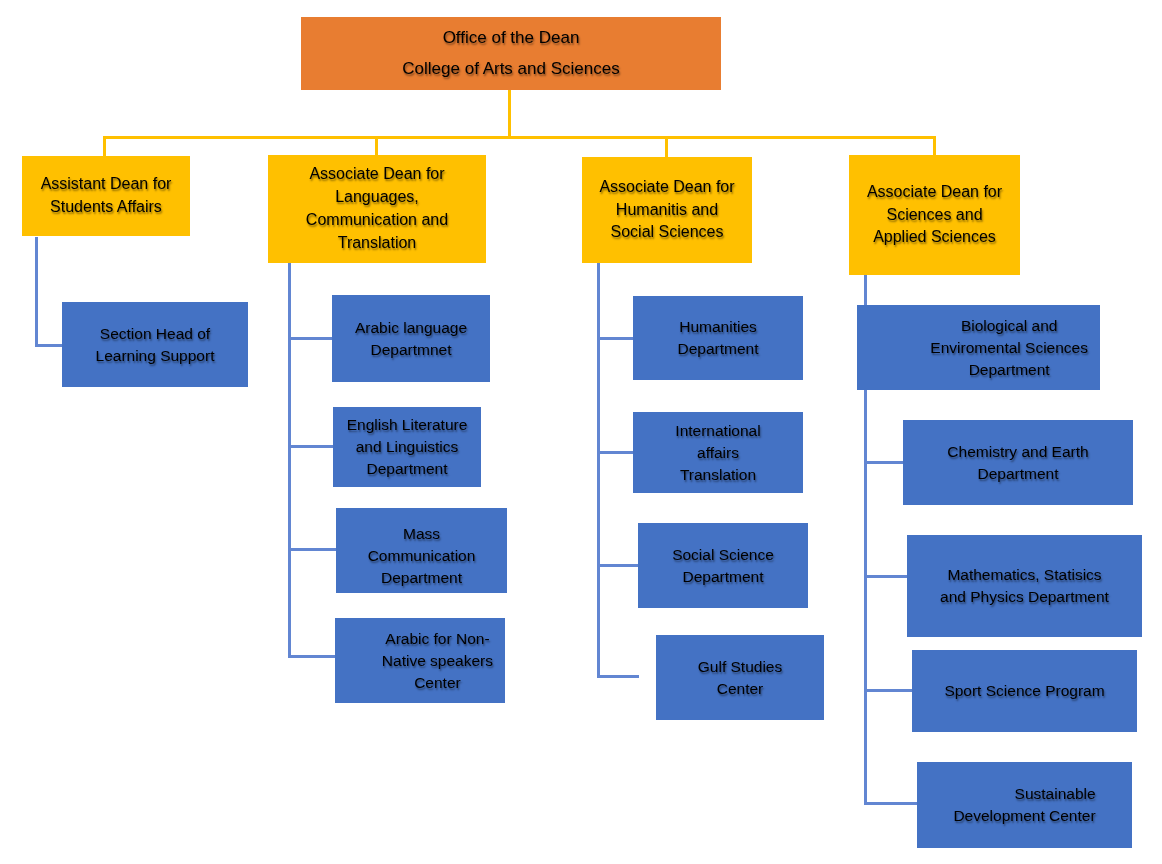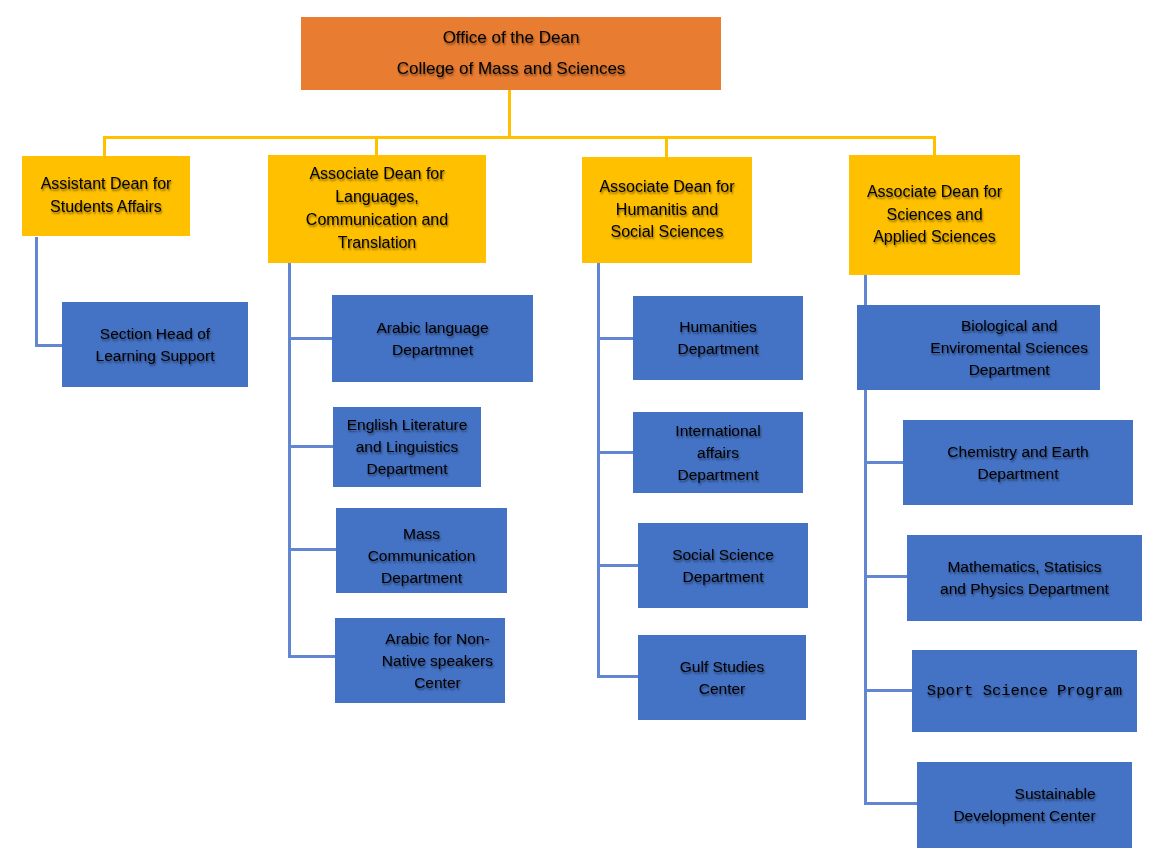--- a/index.html
+++ b/index.html
@@ -23,32 +23,32 @@
   .gold{background:#FFC000;}
   .blue{background:#6286D2;}
 
   
   #n-root{left:301px;top:17px;width:420px;height:73px;}
   #n-d0{left:22px;top:156px;width:168px;height:80px;}
   #n-d1{left:268px;top:155px;width:218px;height:108px;}
   #n-d2{left:582px;top:157px;width:170px;height:106px;}
   #n-d3{left:849px;top:155px;width:171px;height:120px;}
   #n-c0-0{left:62px;top:302px;width:186px;height:85px;}
-  #n-c1-0{left:332px;top:295px;width:201px;height:87px;}
+  #n-c1-0{left:332px;top:295px;width:158px;height:87px;}
   #n-c1-1{left:333px;top:407px;width:148px;height:80px;}
   #n-c1-2{left:336px;top:508px;width:171px;height:85px;align-items:flex-end;}
   #n-c1-3{left:335px;top:618px;width:170px;height:85px;justify-content:flex-end;}
   #n-c2-0{left:633px;top:296px;width:170px;height:84px;}
   #n-c2-1{left:633px;top:412px;width:170px;height:81px;}
   #n-c2-2{left:638px;top:523px;width:170px;height:85px;}
-  #n-c2-3{left:638px;top:635px;width:168px;height:85px;}
+  #n-c2-3{left:656px;top:635px;width:168px;height:85px;}
   #n-c3-0{left:857px;top:305px;width:243px;height:85px;justify-content:flex-end;}
   #n-c3-1{left:903px;top:420px;width:230px;height:85px;}
-  #n-c3-2{left:907px;top:535px;width:235px;height:86px;}
-  #n-c3-3{left:912px;top:650px;width:225px;height:82px;font-family:Liberation Mono, monospace;}
+  #n-c3-2{left:907px;top:535px;width:235px;height:102px;}
+  #n-c3-3{left:912px;top:650px;width:225px;height:82px;}
   #n-c3-4{left:917px;top:762px;width:215px;height:86px;text-align:right;}
 </style>
 </head>
 <body>
 
 <div class="line gold" style="left:508px;top:89px;width:3px;height:48px;"></div>
 <div class="line gold" style="left:103px;top:136px;width:833px;height:3px;"></div>
 <div class="line gold" style="left:103px;top:136px;width:3px;height:21px;"></div>
 <div class="line gold" style="left:375px;top:136px;width:3px;height:20px;"></div>
 <div class="line gold" style="left:665px;top:136px;width:3px;height:22px;"></div>
@@ -71,21 +71,21 @@
 
 <div class="line blue" style="left:864px;top:275px;width:3px;height:530px;"></div>
 <div class="line blue" style="left:864px;top:346px;width:32px;height:3px;"></div>
 <div class="line blue" style="left:864px;top:461px;width:40px;height:3px;"></div>
 <div class="line blue" style="left:864px;top:575px;width:44px;height:3px;"></div>
 <div class="line blue" style="left:864px;top:689px;width:49px;height:3px;"></div>
 <div class="line blue" style="left:864px;top:802px;width:54px;height:3px;"></div>
 
 <div class="node root" id="n-root">
   <span class="lbl">Office of the Dean</span>
-  <span class="lbl">College of Mass and Sciences</span>
+  <span class="lbl">College of Arts and Sciences</span>
 </div>
 
 <div class="node dean" id="n-d0">
   <span class="lbl">Assistant Dean for
 Students Affairs</span>
 </div>
 <div class="node dean" id="n-d1">
   <span class="lbl">Associate Dean for
 Languages,
 Communication and
@@ -127,21 +127,21 @@
 Center</span>
 </div>
 
 <div class="node unit" id="n-c2-0">
   <span class="lbl">Humanities
 Department</span>
 </div>
 <div class="node unit" id="n-c2-1">
   <span class="lbl">International
 affairs
-Department</span>
+Translation</span>
 </div>
 <div class="node unit" id="n-c2-2">
   <span class="lbl">Social Science
 Department</span>
 </div>
 <div class="node unit" id="n-c2-3">
   <span class="lbl">Gulf Studies
 Center</span>
 </div>
 

